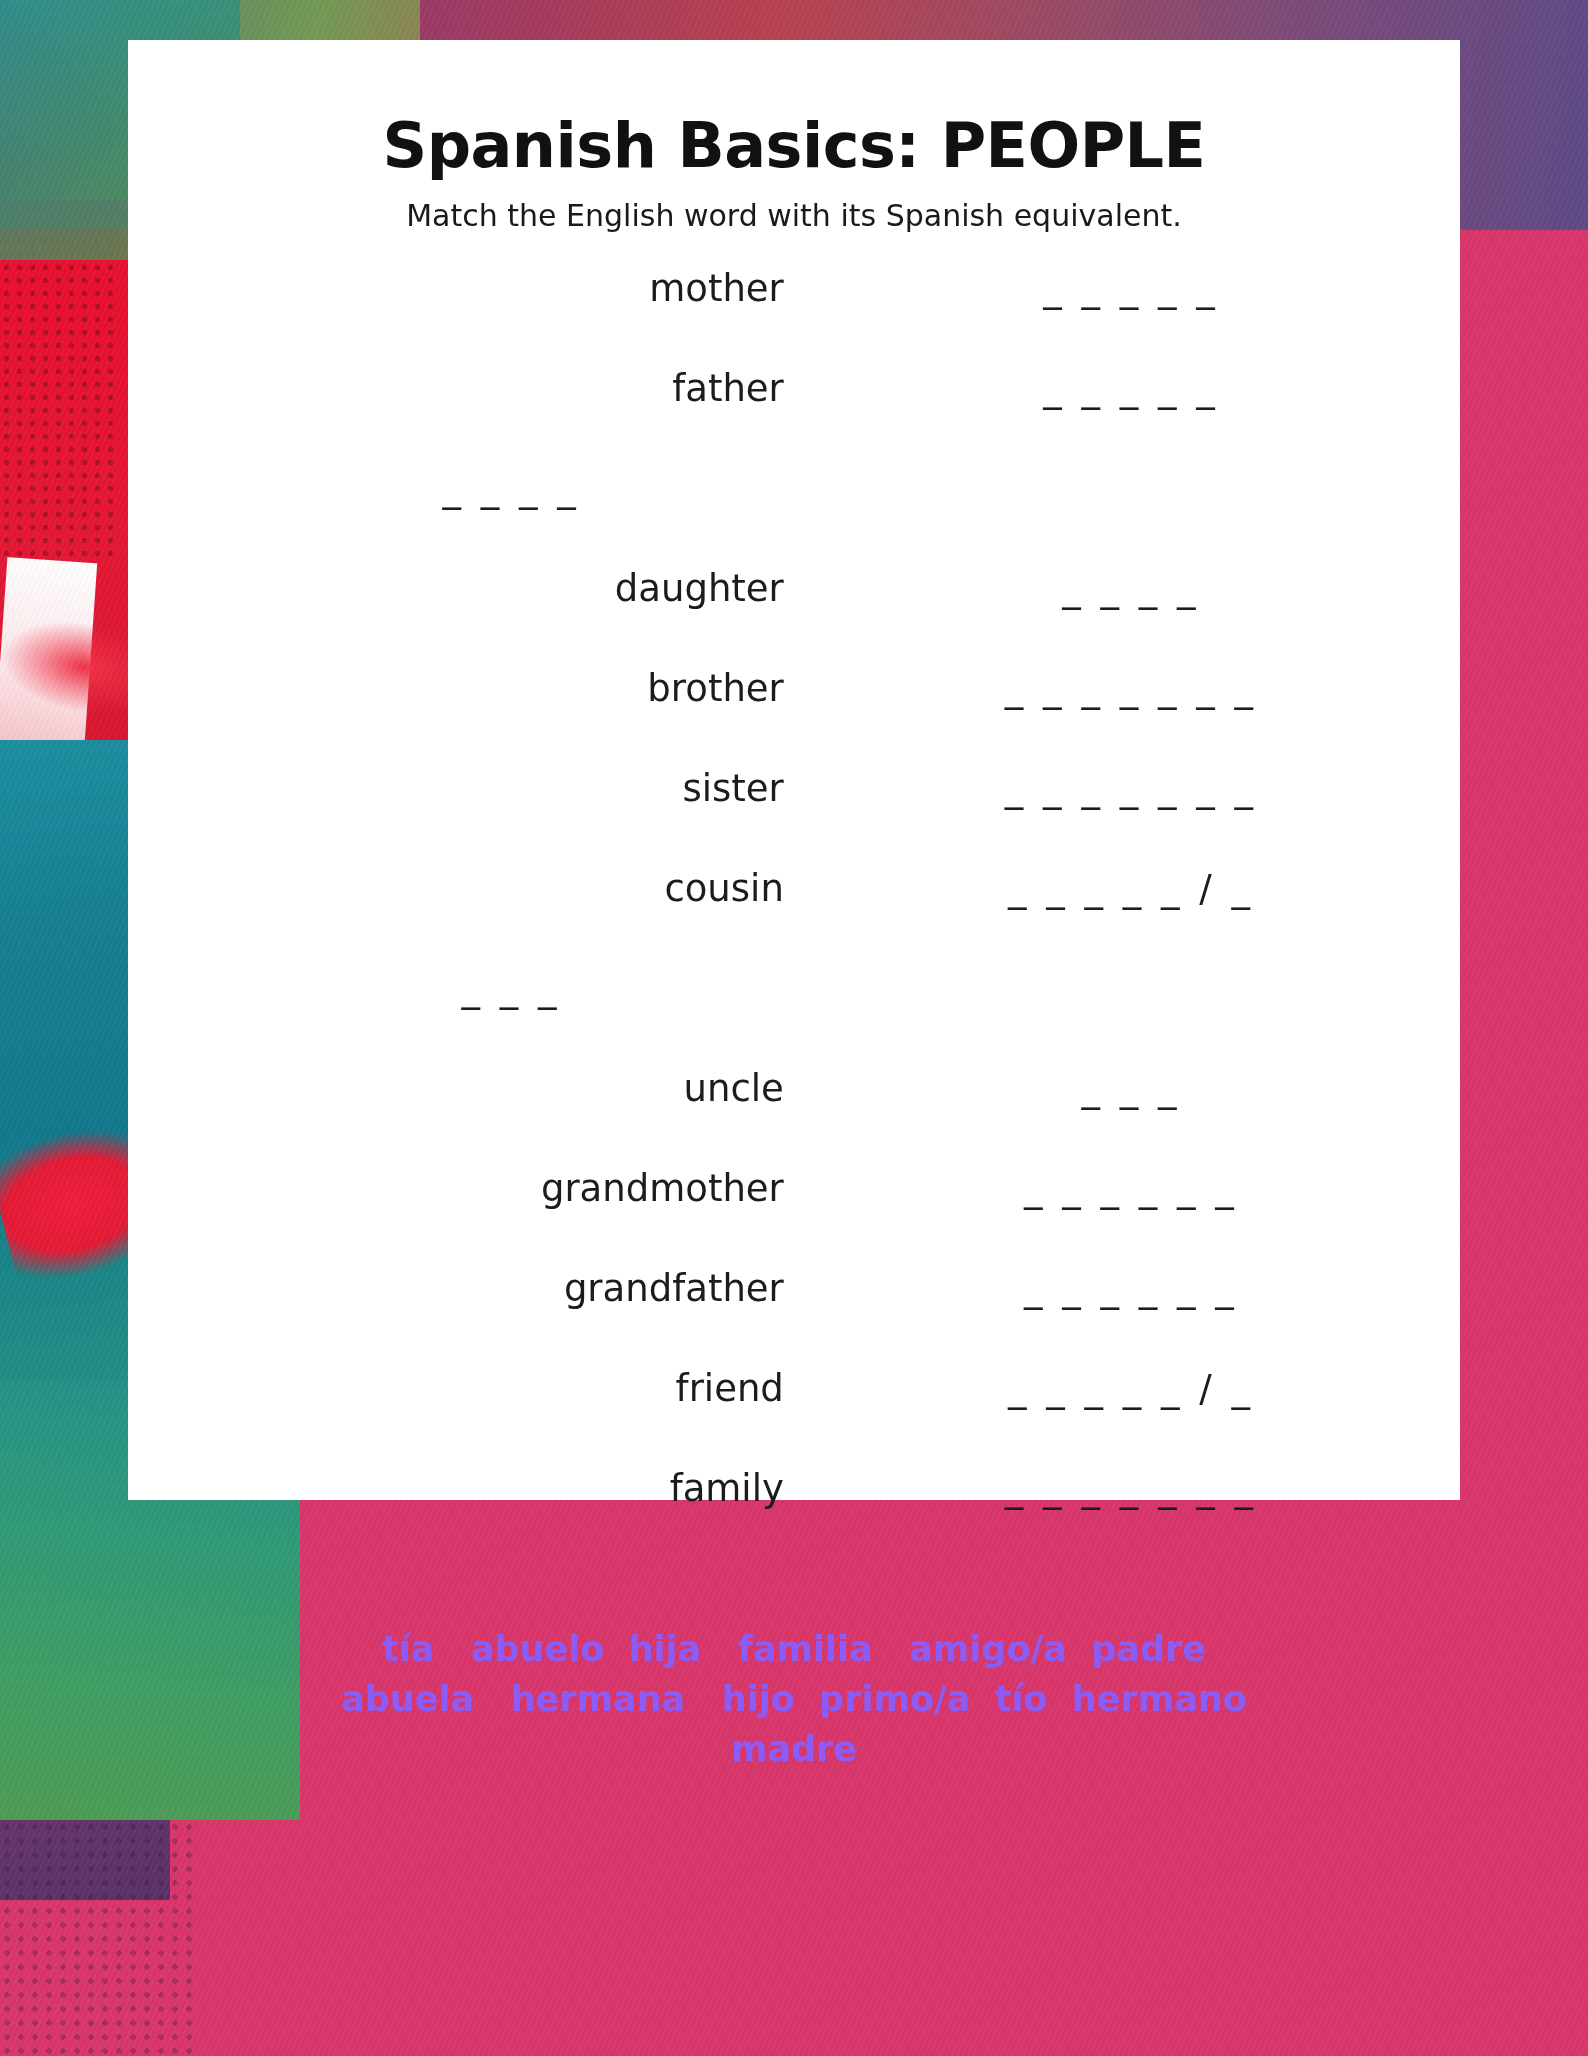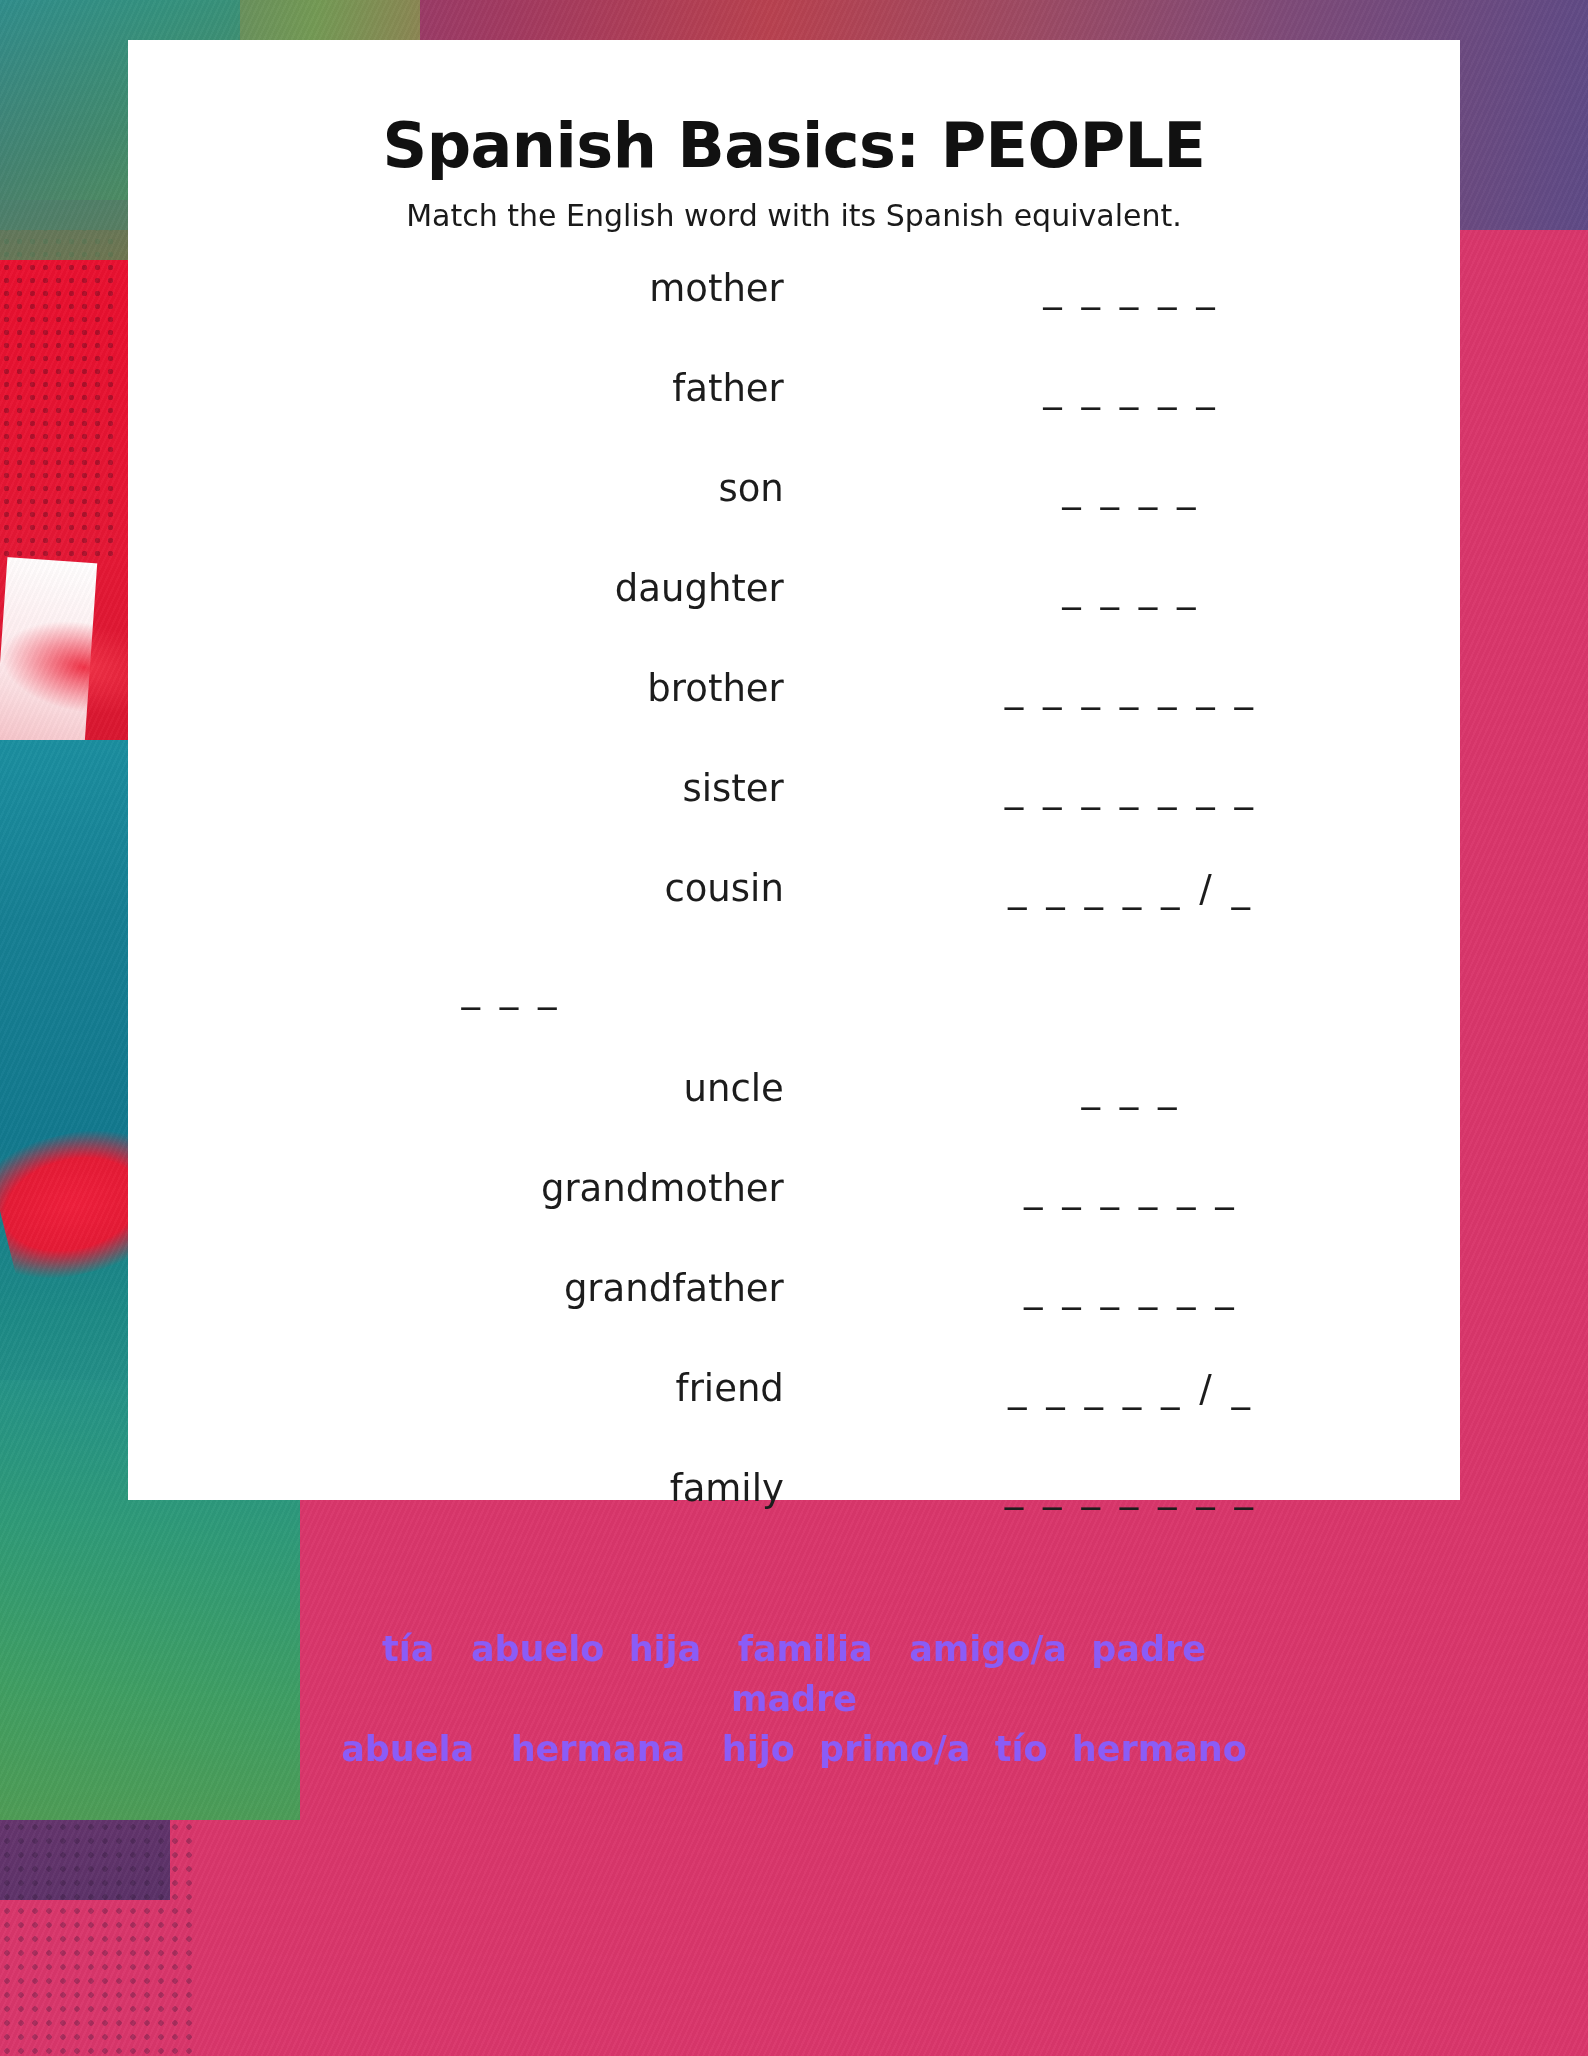--- a/index.html
+++ b/index.html
@@ -246,21 +246,20 @@
       <div class="eng">mother</div>
       <div class="blank">_ _ _ _ _</div>
     </div>
 
     <div class="pair-row">
       <div class="eng">father</div>
       <div class="blank">_ _ _ _ _</div>
     </div>
 
     <div class="pair-row">
-      <div class="eng">son</div>
       <div class="blank">_ _ _ _</div>
     </div>
 
     <div class="pair-row">
       <div class="eng">daughter</div>
       <div class="blank">_ _ _ _</div>
     </div>
 
     <div class="pair-row">
       <div class="eng">brother</div>
@@ -303,17 +302,17 @@
 
     <div class="pair-row">
       <div class="eng">family</div>
       <div class="blank">_ _ _ _ _ _ _</div>
     </div>
 
   </div>
 
   <div class="wordbank">
     <div class="bank-line">tía   abuelo  hija   familia   amigo/a  padre</div>
+    <div class="bank-line">abuela   hermana   hijo  primo/a  tío  hermano</div>
     <div class="bank-line">madre</div>
-    <div class="bank-line">abuela   hermana   hijo  primo/a  tío  hermano</div>
   </div>
 
 </div>
 
 </body></html>

